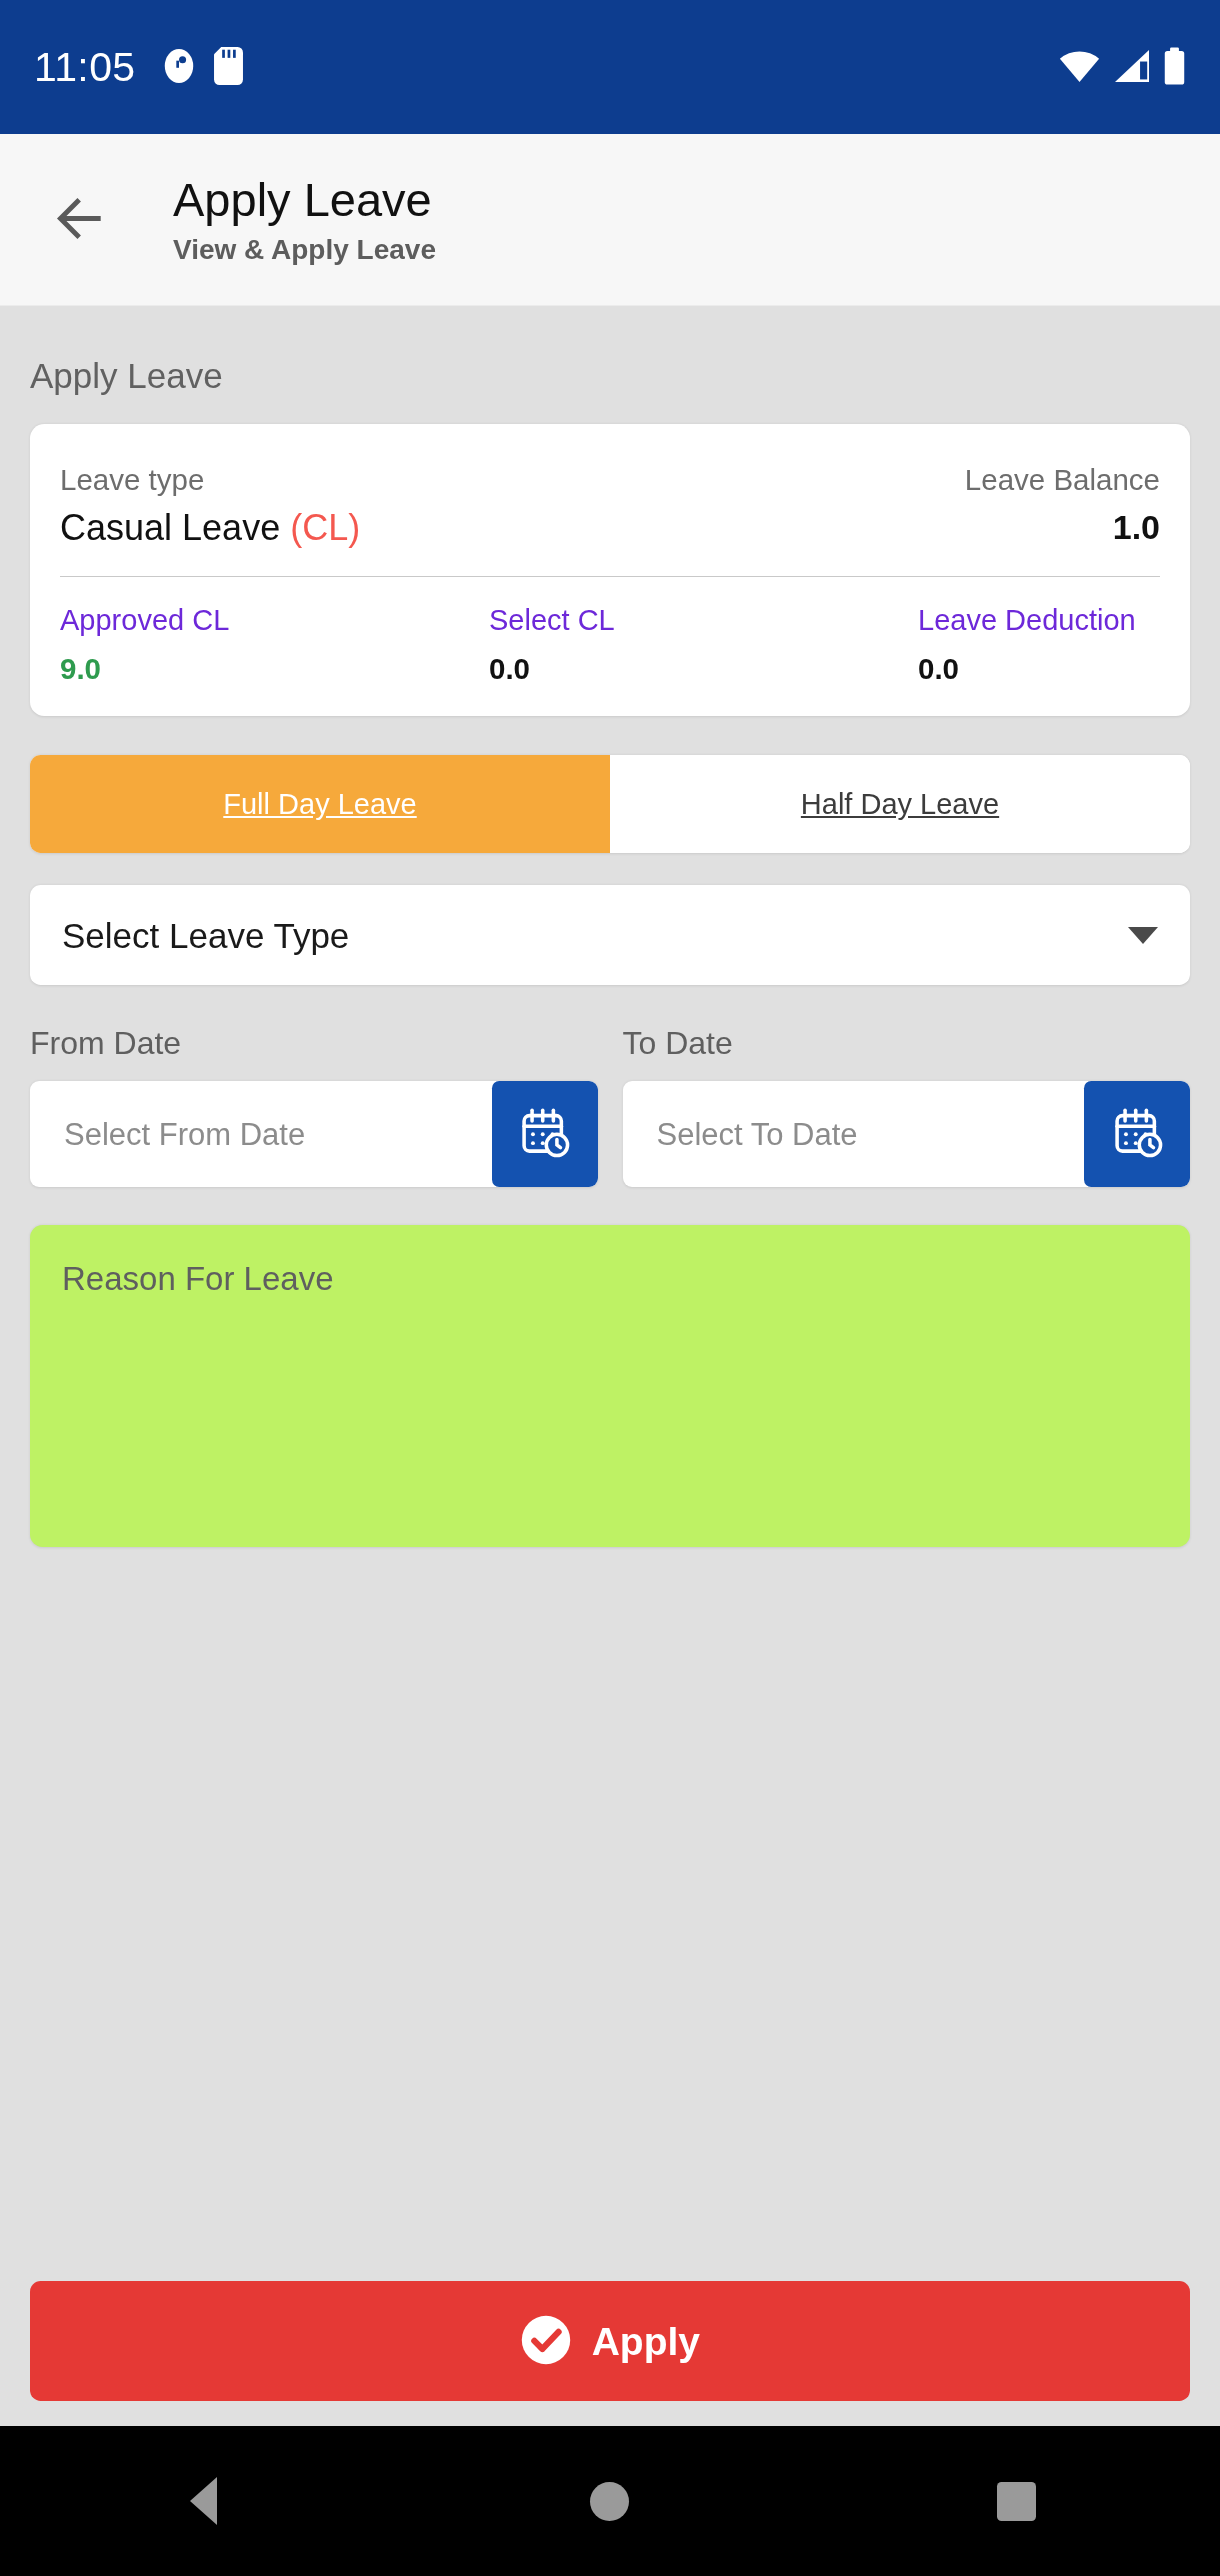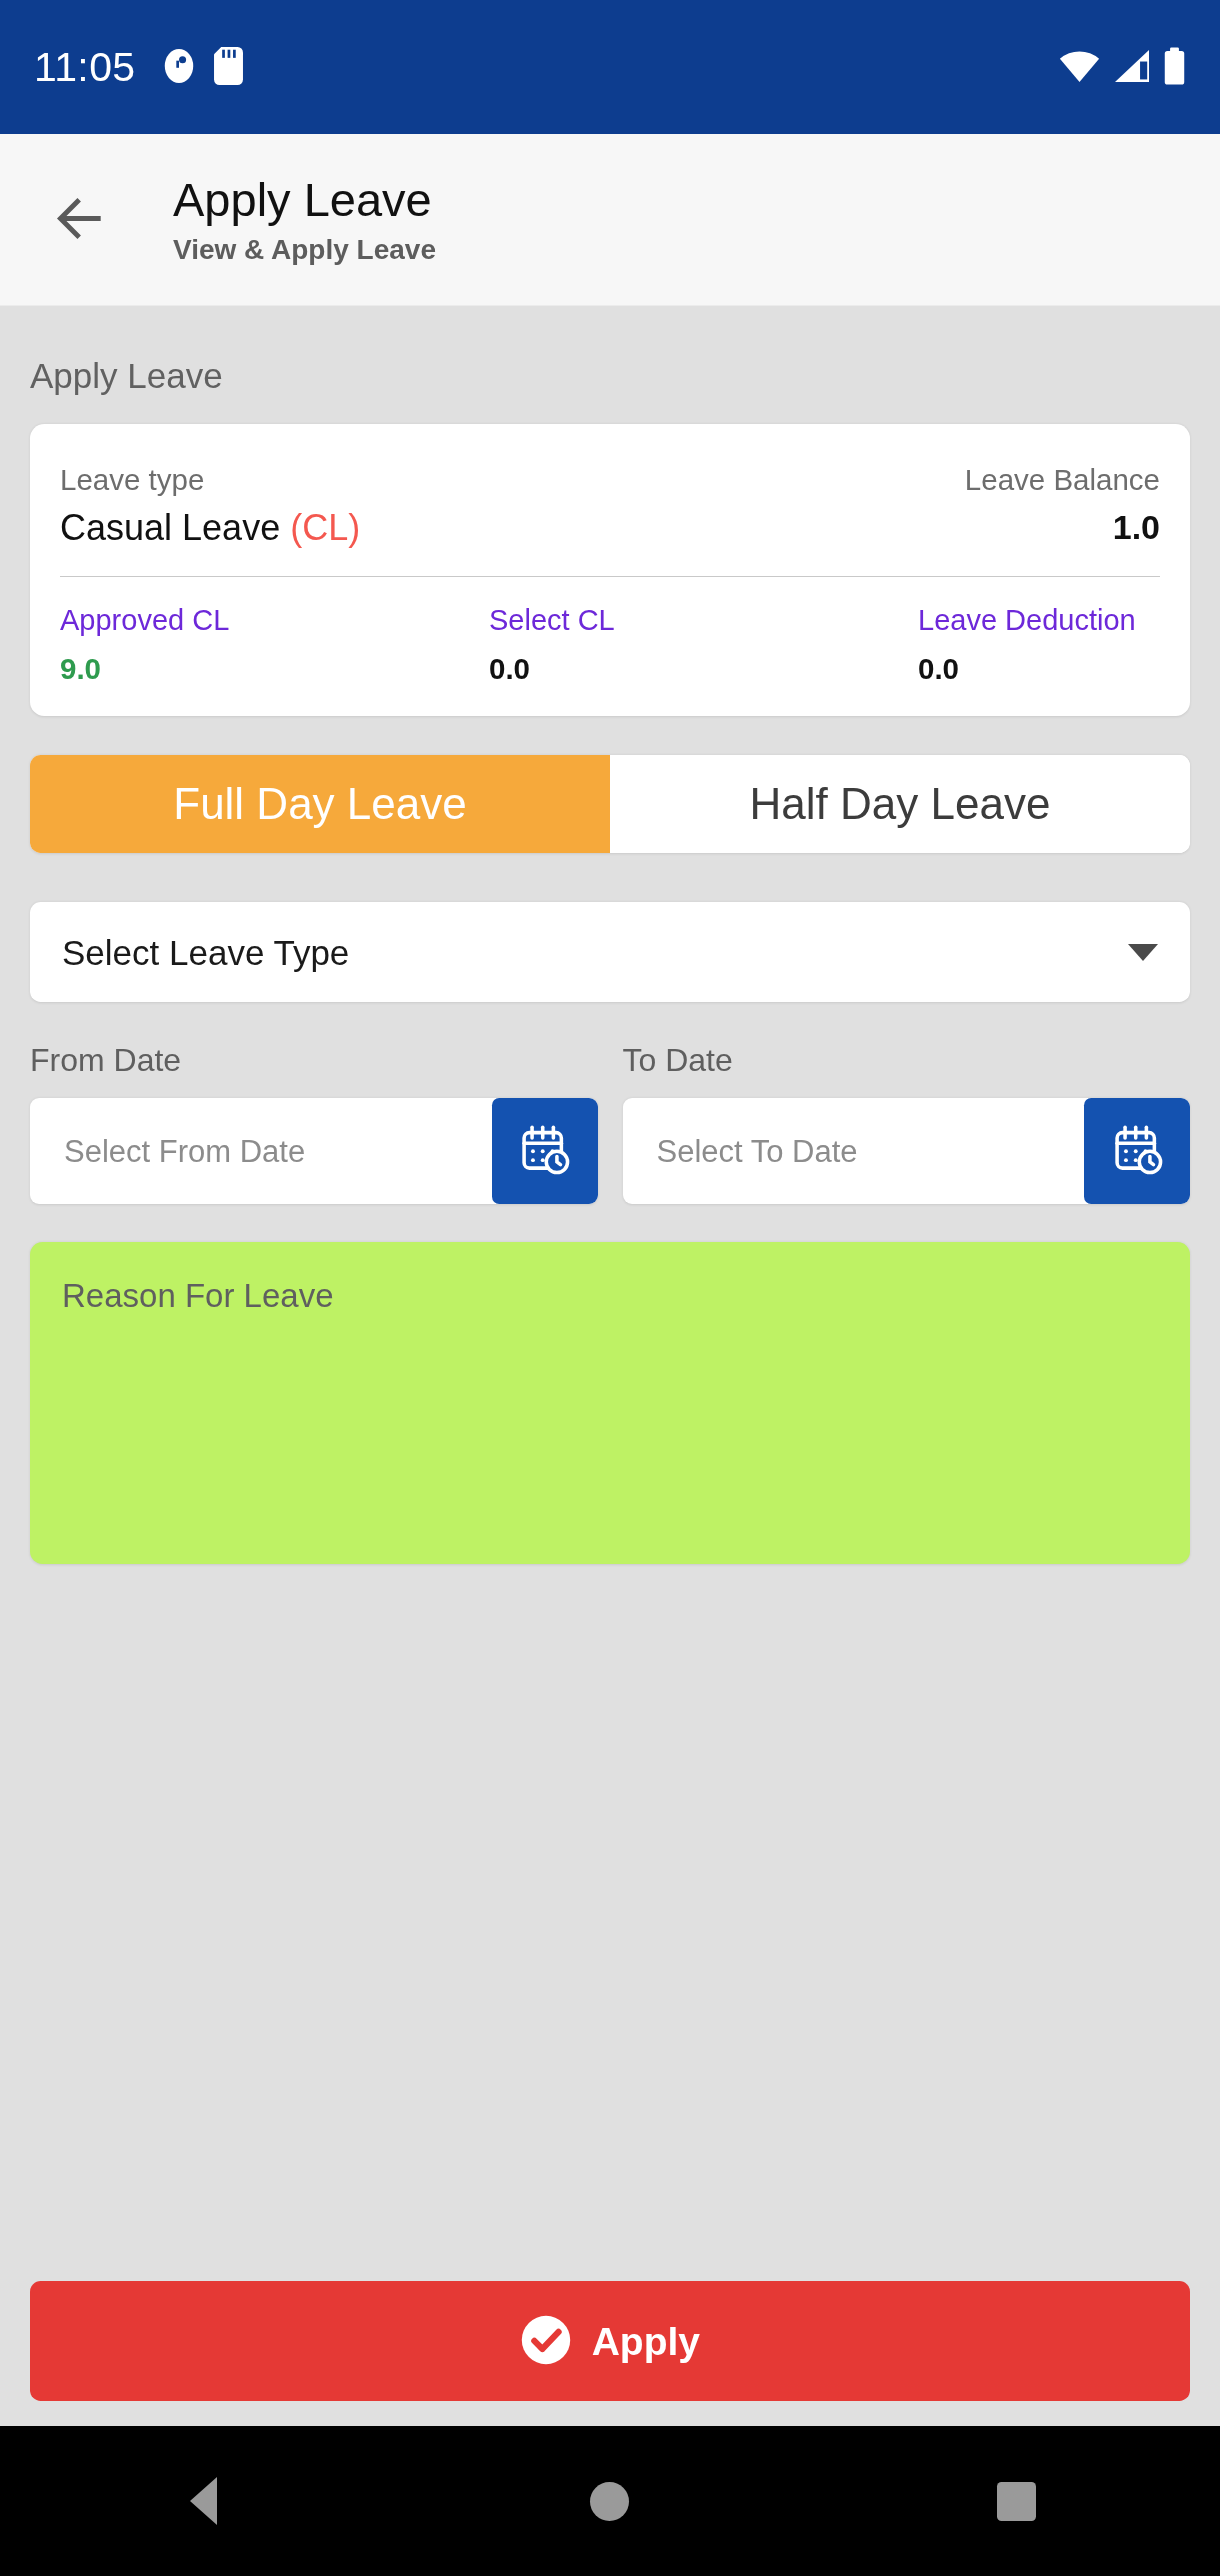--- a/index.html
+++ b/index.html
@@ -168,35 +168,36 @@
     overflow: hidden;
     background: #ffffff;
     box-shadow: 0 0.9px 2.7px rgba(0,0,0,0.10);
     height: 98px;
   }
   .seg {
     flex: 1;
     display: flex;
     align-items: center;
     justify-content: center;
-    font-size: 44px;
+    font-size: 29px;
     line-height: 1;
+    text-decoration: underline;
   }
   .seg.active {
     background: #f6a93b;
     color: #ffffff;
   }
   .seg.inactive {
     background: #ffffff;
     color: #3c3c3c;
   }
 
   
   .dropdown {
-    margin-top: 49px;
+    margin-top: 32px;
     height: 100px;
     background: #ffffff;
     border-radius: 10.7px;
     display: flex;
     align-items: center;
     padding: 0 32px;
     box-shadow: 0 0.9px 2.7px rgba(0,0,0,0.10);
   }
   .dropdown-text {
     font-size: 35px;

